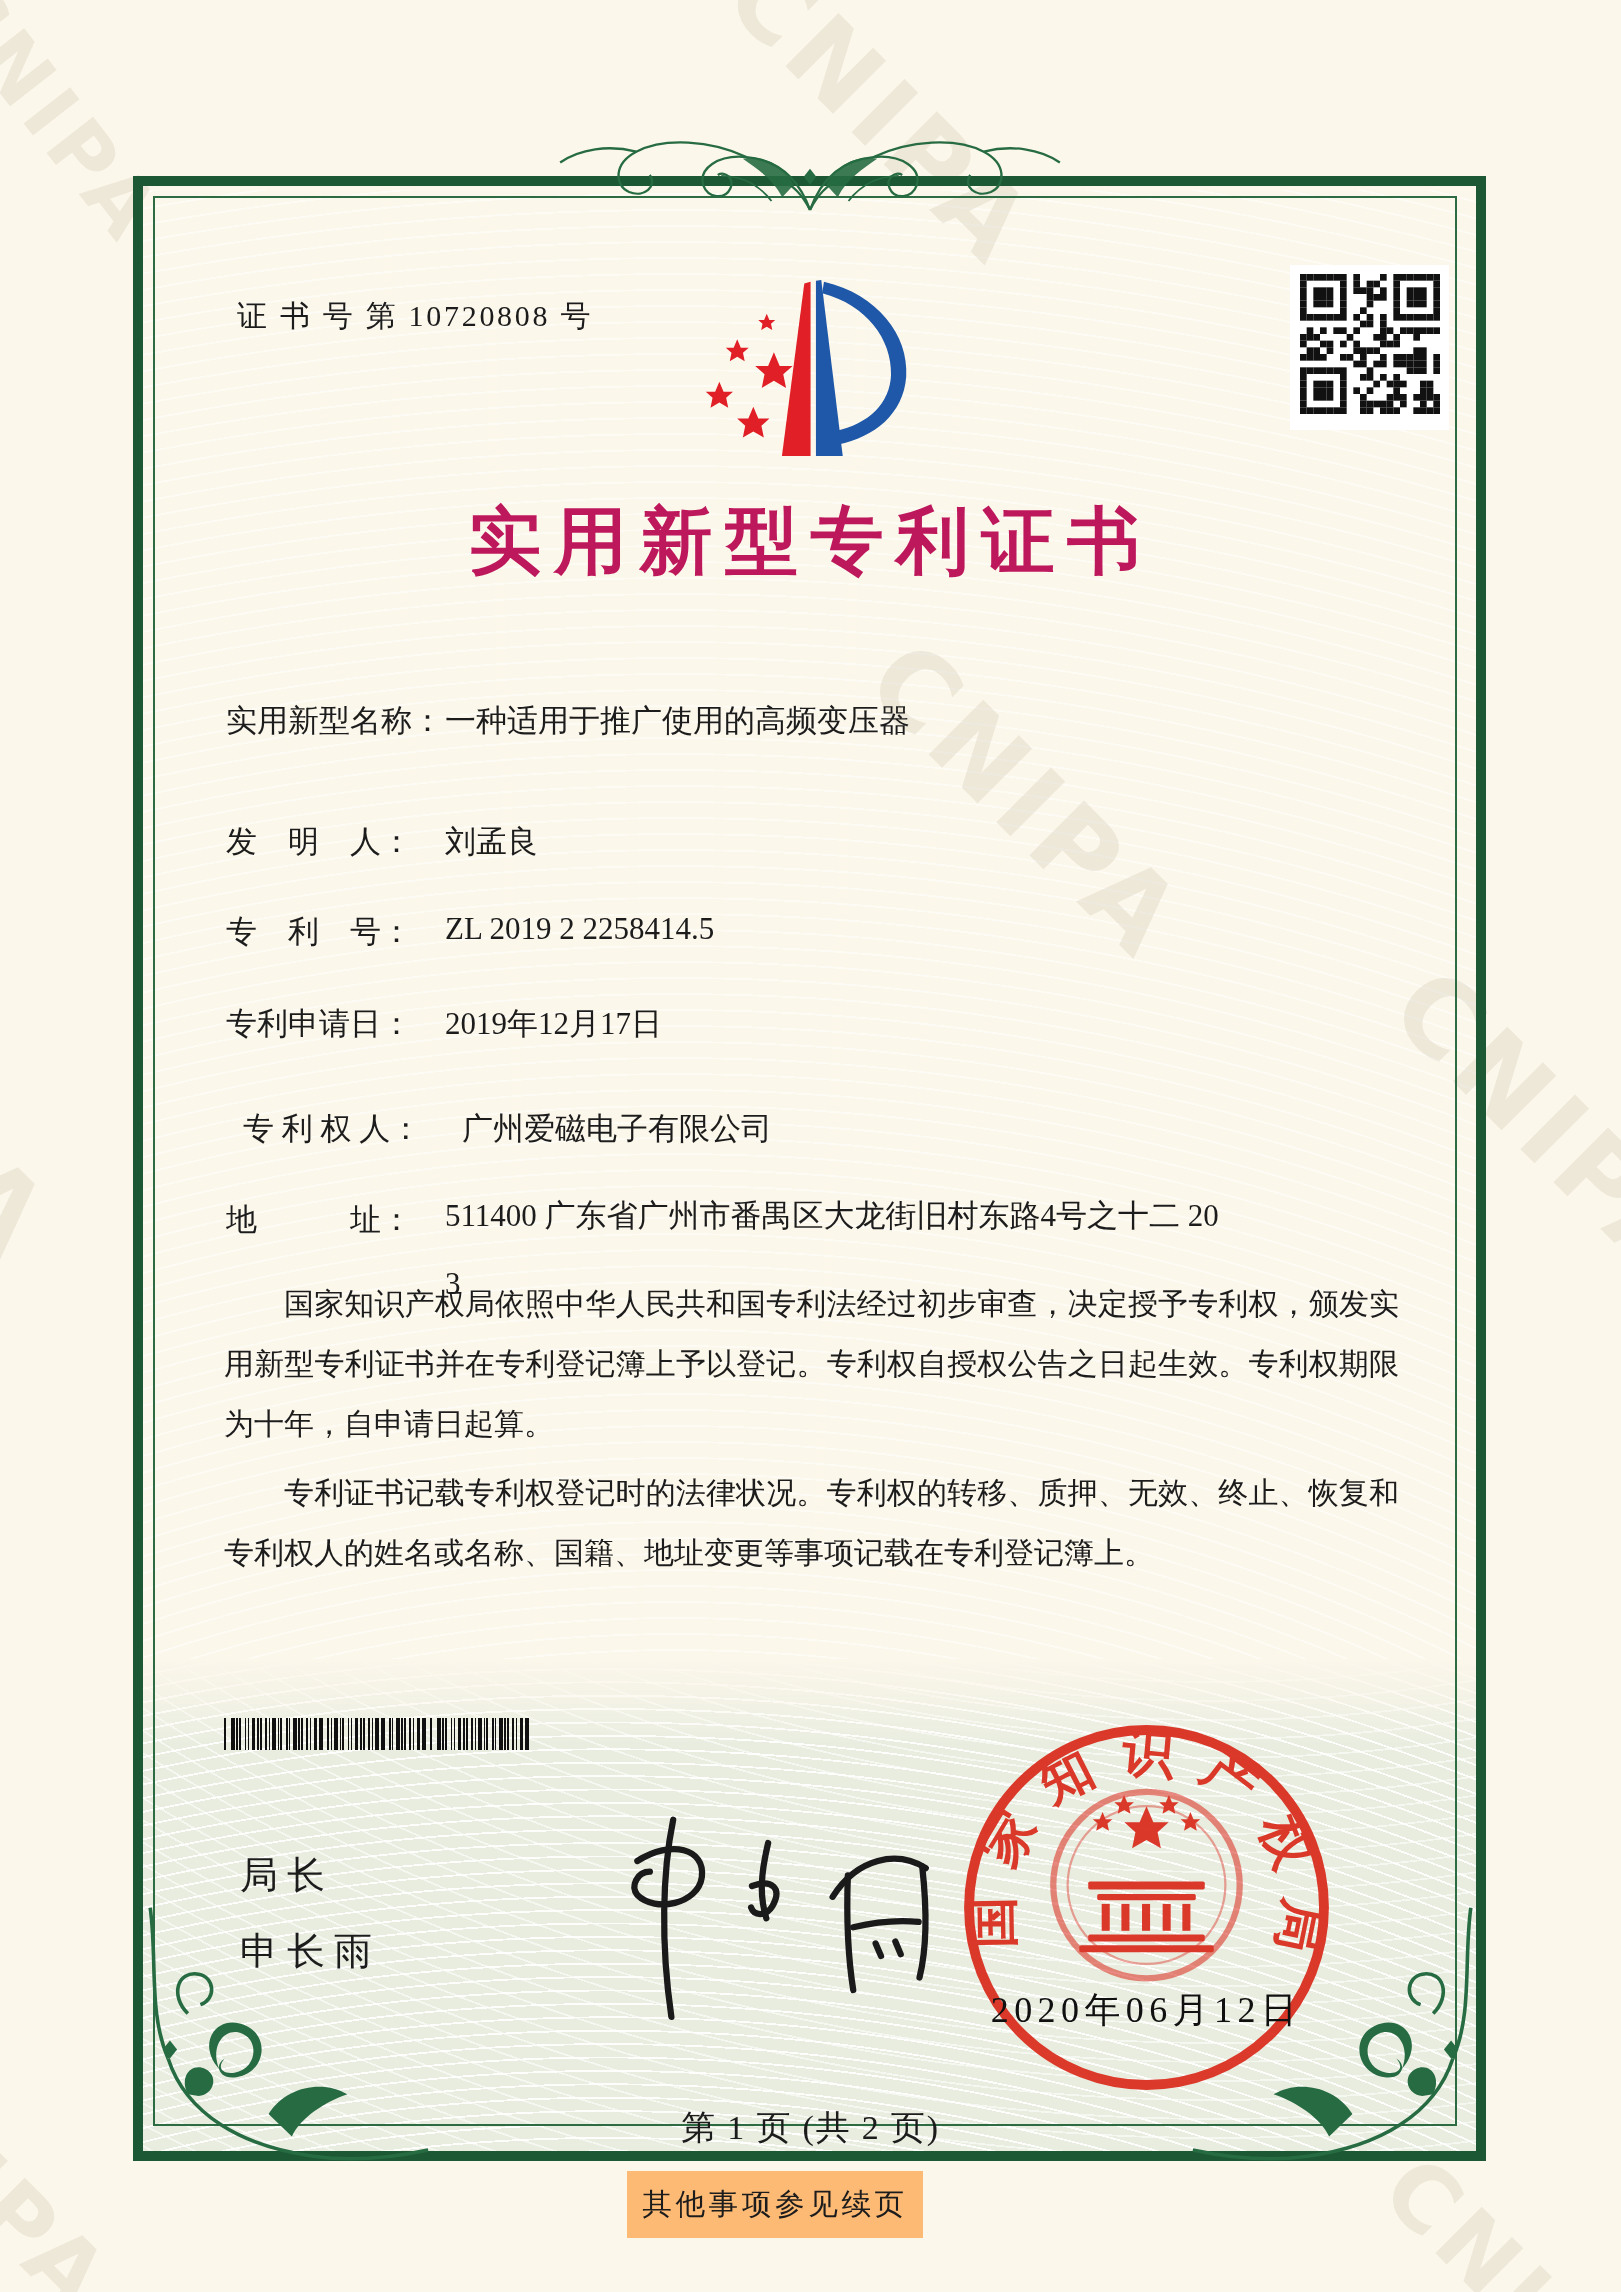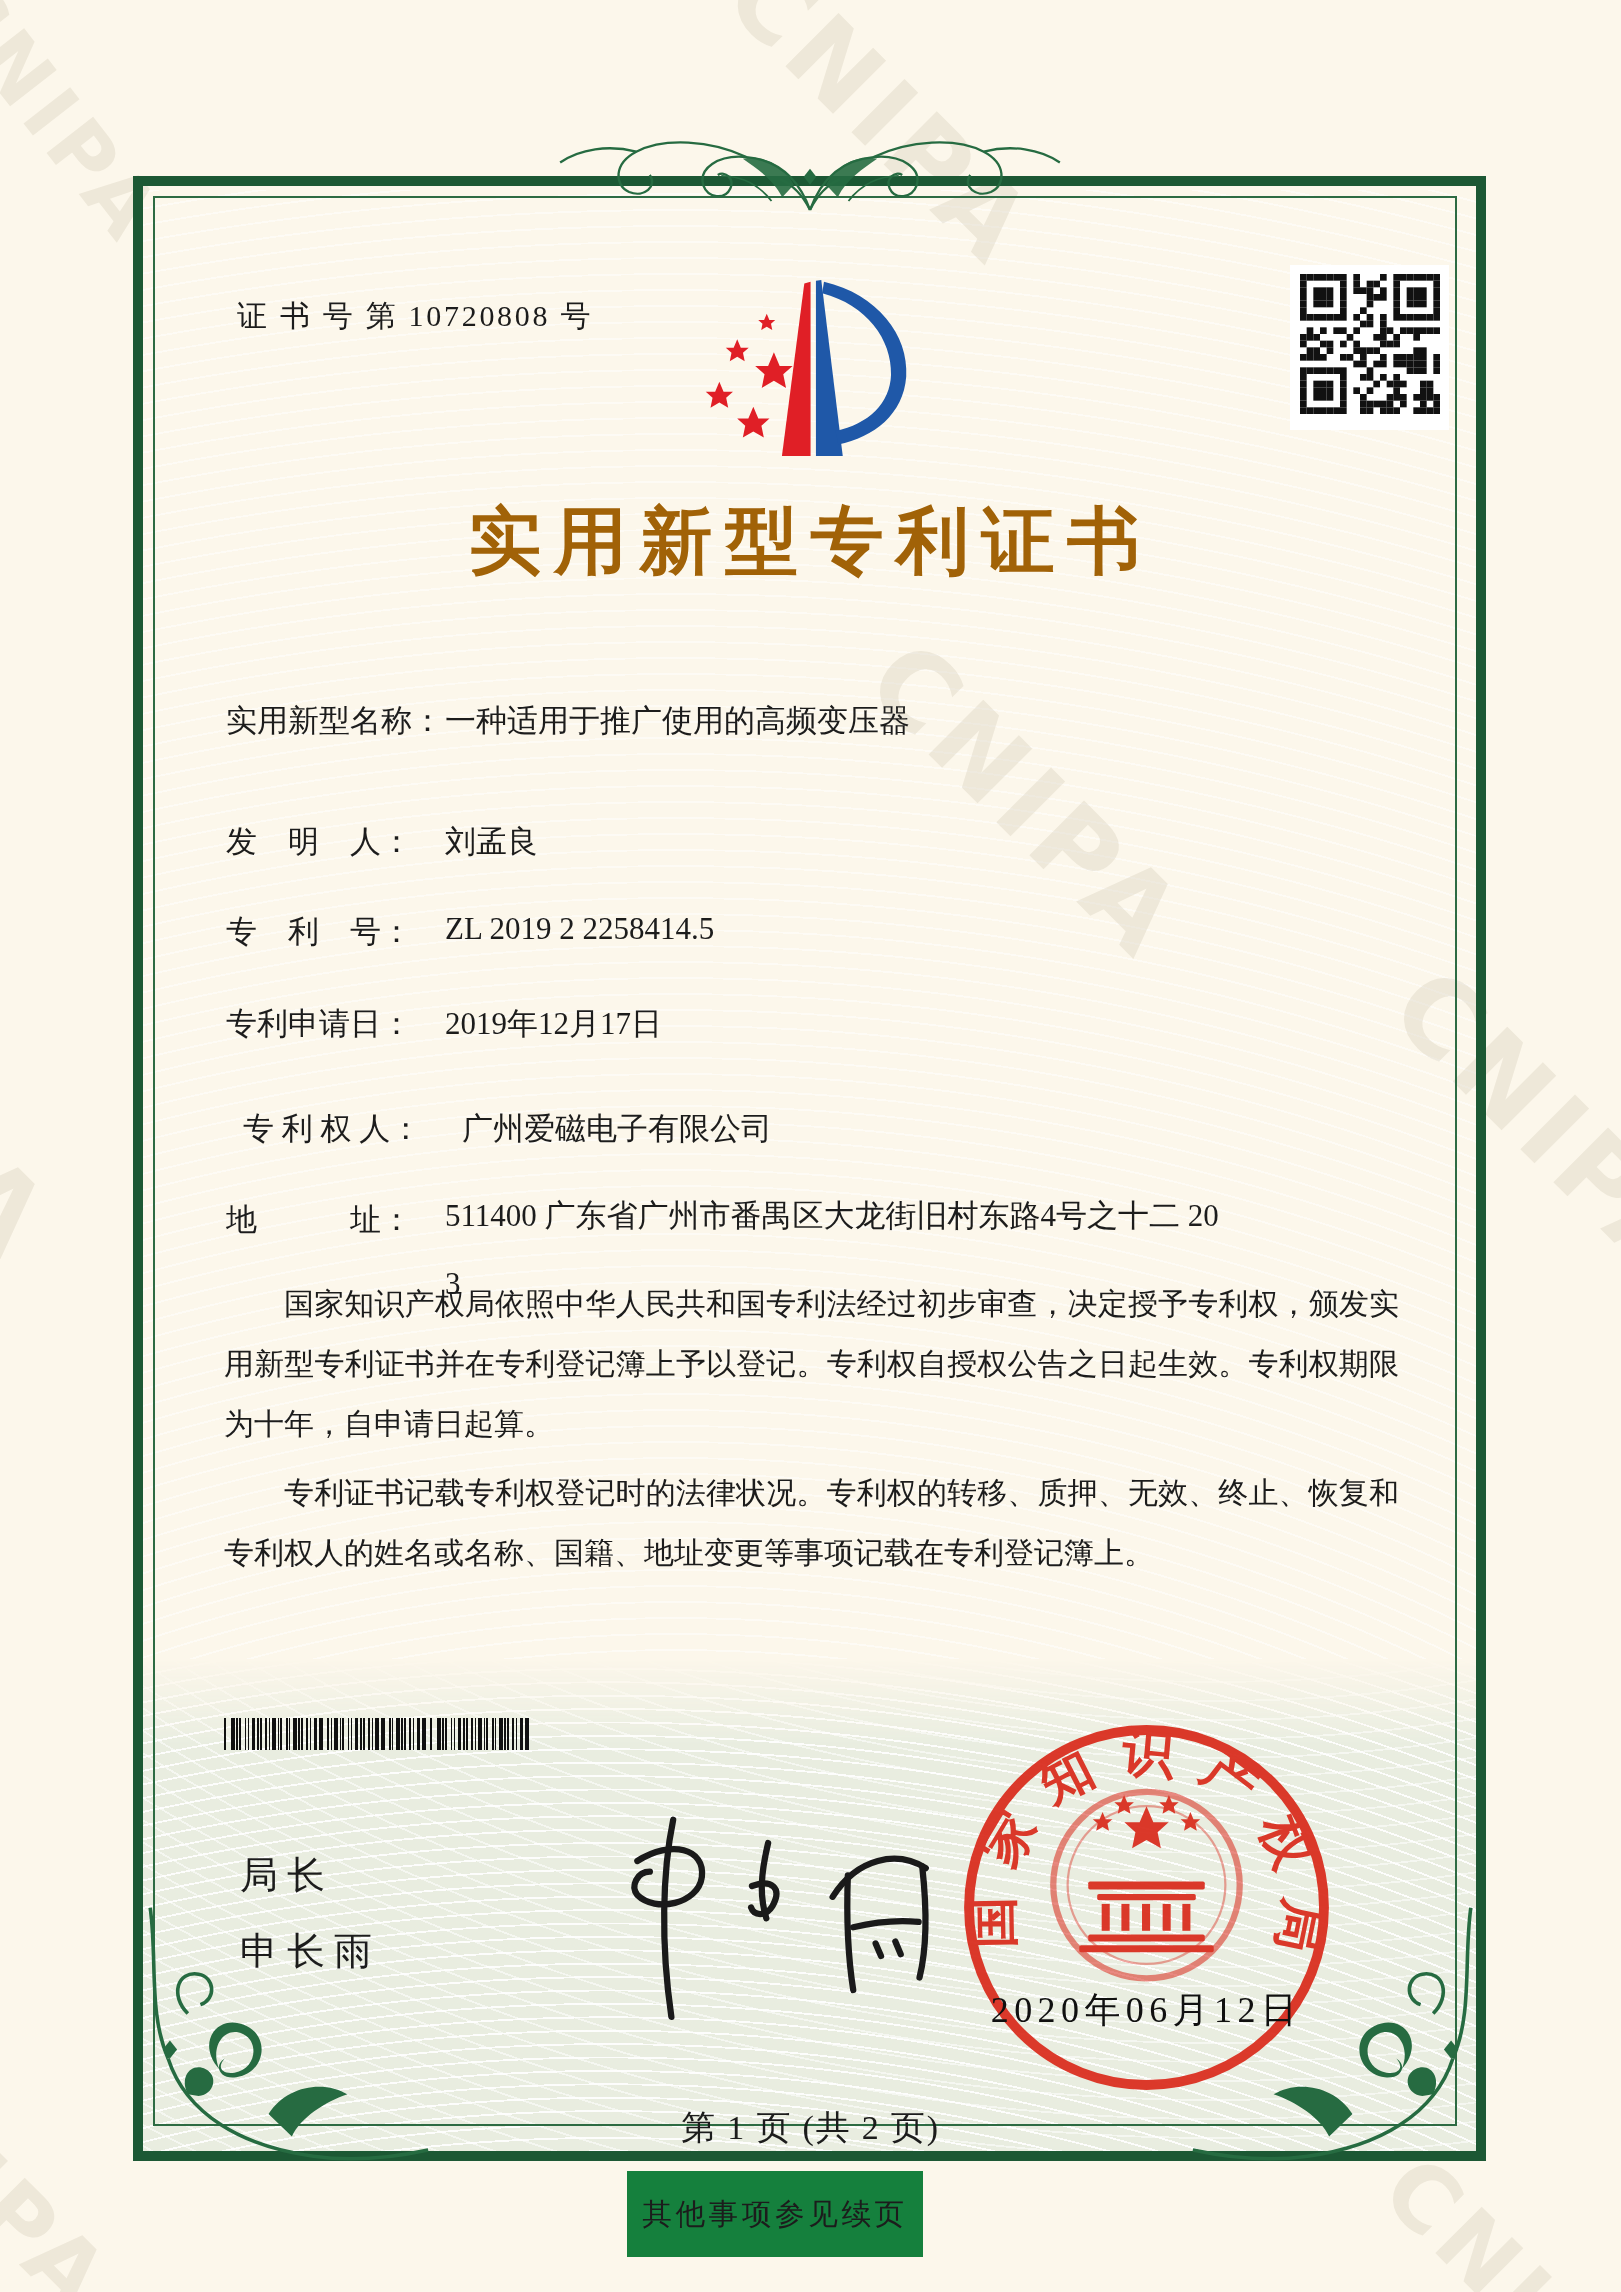--- a/index.html
+++ b/index.html
@@ -27,21 +27,21 @@
     mask-image:linear-gradient(180deg,rgba(0,0,0,0) 0,#000 85px);}
   .wavefaint{position:absolute;left:137px;top:190px;width:1347px;height:1469px;z-index:0;
     background-image:repeating-radial-gradient(circle 2329px at 40% 3045px, rgba(255,255,255,.5) 0 1.8px, rgba(255,255,255,0) 1.8px 16px);}
 
   
   .certno{position:absolute;left:237px;top:296px;font-size:30px;letter-spacing:2.7px;z-index:3;}
   .logo{position:absolute;left:697px;top:269px;z-index:3;}
   .qrpad{position:absolute;left:1290px;top:265px;width:159px;height:165px;background:#fff;z-index:3;}
   .qr{position:absolute;left:9.9px;top:9px;}
   .title{position:absolute;left:0;top:493px;width:1621px;text-align:center;z-index:3;
-         font-size:73px;font-weight:700;letter-spacing:12.5px;color:#a16207;}
+         font-size:73px;font-weight:700;letter-spacing:12.5px;color:#be185d;}
 
   
   .frow{position:absolute;left:226px;width:1191px;font-size:31px;z-index:3;white-space:nowrap;}
   .flabel{display:inline-block;min-width:219px;vertical-align:top;}
   .fvalue{display:inline-block;vertical-align:top;}
   .addr-val{display:inline-block;width:967px;white-space:normal;line-height:68px;margin-top:-17px;vertical-align:top;}
   .addr-val div{line-height:68px;}
   .grant2{position:absolute;left:589px;top:0;}
 
   
@@ -67,21 +67,21 @@
   .sig-hand{position:absolute;left:537px;top:1809px;z-index:4;}
 
   
   .seal{position:absolute;left:952px;top:1713px;z-index:4;}
   .seal-date{position:absolute;left:963px;top:1986px;width:367px;text-align:center;z-index:5;
              font-size:36px;letter-spacing:5.4px;color:#101010;}
 
   
   .pagenum{position:absolute;left:0;top:2105px;width:1621px;text-align:center;z-index:3;
            font-size:34px;letter-spacing:1.8px;}
-  .contnote-box{position:absolute;left:627px;top:2171px;width:296px;height:86px;background:#15803d;z-index:3;}
+  .contnote-box{position:absolute;left:627px;top:2171px;width:296px;height:67px;background:#fdba74;z-index:3;}
   .contnote{width:100%;height:100%;display:flex;align-items:center;justify-content:center;
             font-size:29.6px;letter-spacing:3.6px;}
 
   .orn{position:absolute;z-index:2;}
   .orn.flip{transform:scaleX(-1);}
 </style>
 </head>
 <body>
 
 <div id="page">

